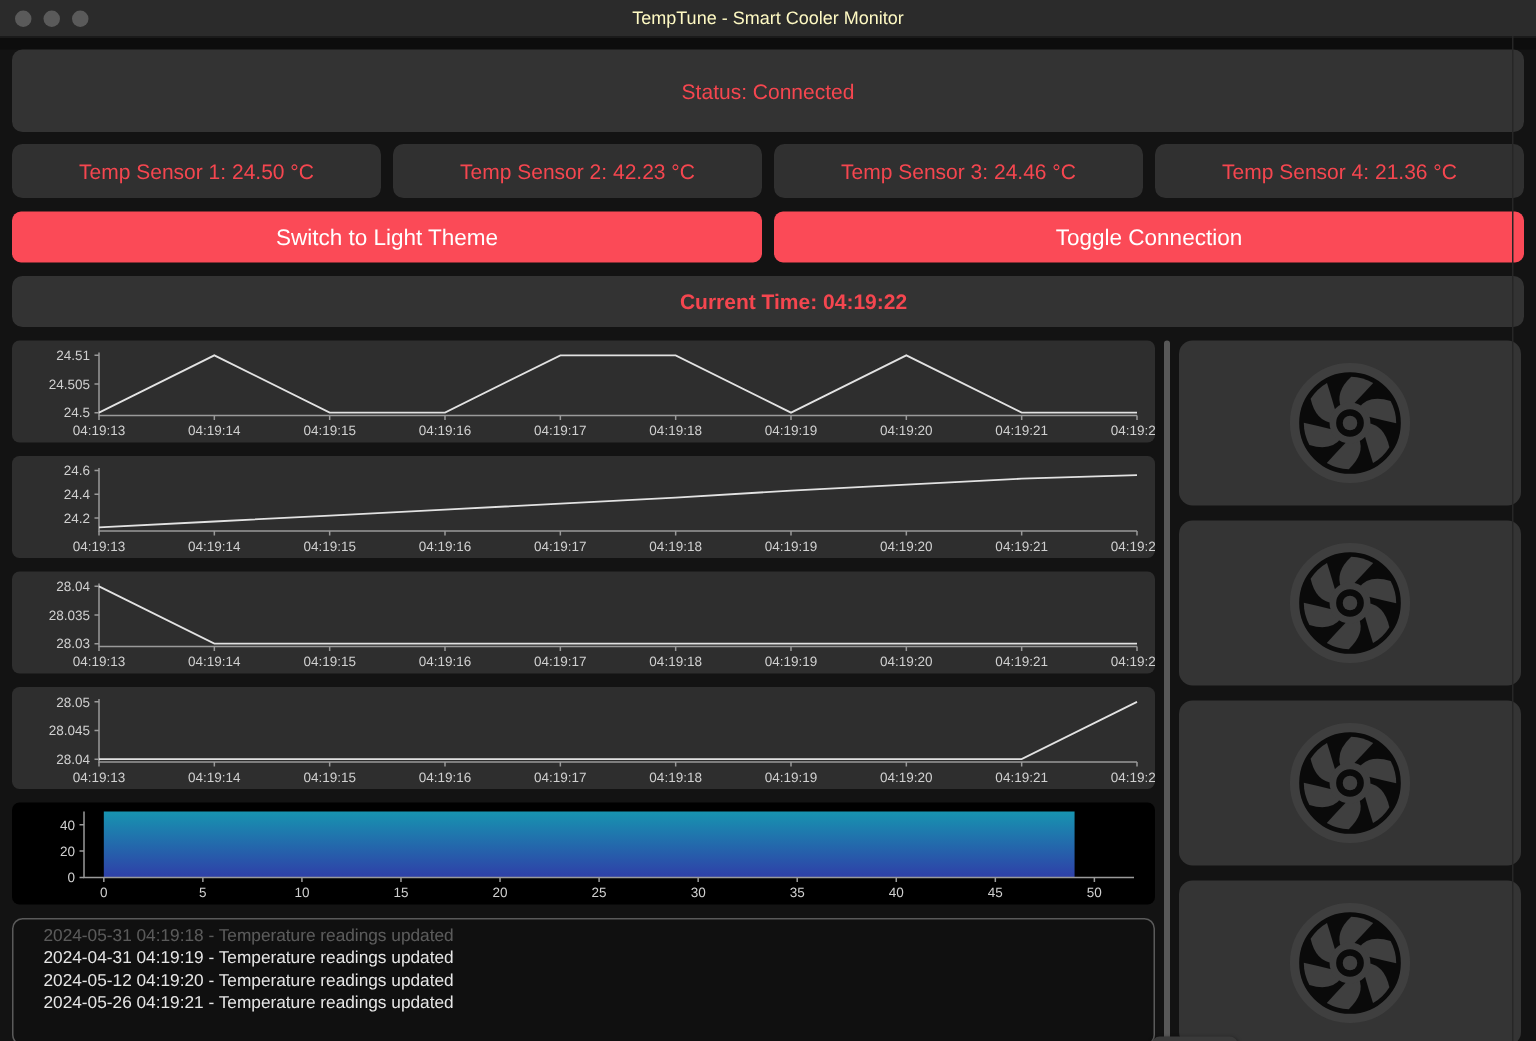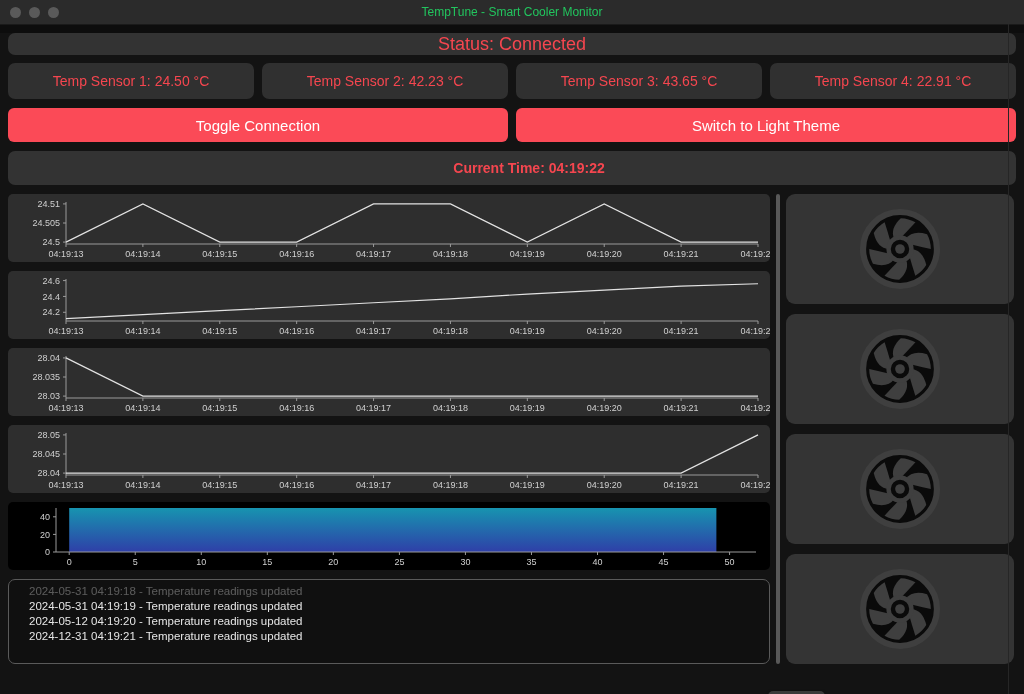--- a/index.html
+++ b/index.html
@@ -34,43 +34,43 @@
     width: 11px;
     height: 11px;
     border-radius: 50%;
     background: #5a5a5a;
   }
   #title-text {
     position: absolute;
     left: 0; right: 0;
     text-align: center;
     font-size: 12px;
-    color: #22c55e;
+    color: #fef9c3;
     pointer-events: none;
   }
 
   
   #app {
     width: 1024px;
     height: 670px;
     background: #131313;
     padding: 0;
     box-sizing: border-box;
     position: relative;
   }
 
   .status-bar {
     margin: 8px 8px 0 8px;
-    height: 22px;
+    height: 55px;
     background: #333333;
     border-radius: 7px;
     display: flex;
     align-items: center;
     justify-content: center;
-    font-size: 18px;
+    font-size: 14px;
     color: #f5464f;
   }
 
   .sensor-row {
     display: flex;
     gap: 8px;
     margin: 8px 8px 0 8px;
     border-radius: 11px;
   }
   .sensor-card {
@@ -238,27 +238,27 @@
   <div id="title-text">TempTune - Smart Cooler Monitor</div>
 </div>
 
 <div id="app">
 
   <div class="status-bar">Status: Connected</div>
 
   <div class="sensor-row">
     <div class="sensor-card">Temp Sensor 1: 24.50 °C</div>
     <div class="sensor-card">Temp Sensor 2: 42.23 °C</div>
-    <div class="sensor-card">Temp Sensor 3: 43.65 °C</div>
-    <div class="sensor-card">Temp Sensor 4: 22.91 °C</div>
+    <div class="sensor-card">Temp Sensor 3: 24.46 °C</div>
+    <div class="sensor-card">Temp Sensor 4: 21.36 °C</div>
   </div>
 
   <div class="button-row">
+    <button class="action-btn">Switch to Light Theme</button>
     <button class="action-btn">Toggle Connection</button>
-    <button class="action-btn">Switch to Light Theme</button>
   </div>
 
   <div class="time-bar">Current Time: 04:19:22</div>
 
   <div id="main-split">
 
     <div id="charts-col">
       <div class="chart-card" id="chart0">
           <svg width="762" height="68" viewBox="0 0 762 68">
             <path d="M 58 8 L 58 50 L 750 50" class="axis-line"></path>
@@ -422,23 +422,23 @@
             <line x1="589.5094339622642" x2="589.5094339622642" y1="50" y2="53" class="axis-line"></line>
             <text x="589.5094339622642" y="63" text-anchor="middle" class="tick-label">40</text>
             <line x1="655.5471698113208" x2="655.5471698113208" y1="50" y2="53" class="axis-line"></line>
             <text x="655.5471698113208" y="63" text-anchor="middle" class="tick-label">45</text>
             <line x1="721.5849056603773" x2="721.5849056603773" y1="50" y2="53" class="axis-line"></line>
             <text x="721.5849056603773" y="63" text-anchor="middle" class="tick-label">50</text>
           </svg>
         </div>
       <div id="log-box">
           <div class="log-line faded">2024-05-31 04:19:18 - Temperature readings updated</div>
-          <div class="log-line">2024-05-31 04:19:19 - Temperature readings updated</div>
+          <div class="log-line">2024-04-31 04:19:19 - Temperature readings updated</div>
           <div class="log-line">2024-05-12 04:19:20 - Temperature readings updated</div>
-          <div class="log-line">2024-12-31 04:19:21 - Temperature readings updated</div>
+          <div class="log-line">2024-05-26 04:19:21 - Temperature readings updated</div>
         </div>
     </div>
 
     <div id="splitter">
       <div class="grip"></div>
     </div>
 
     <div id="fans-col">
       <div class="fan-card">
           <svg width="88" height="88" viewBox="0 0 100 100" class="fan-icon">

